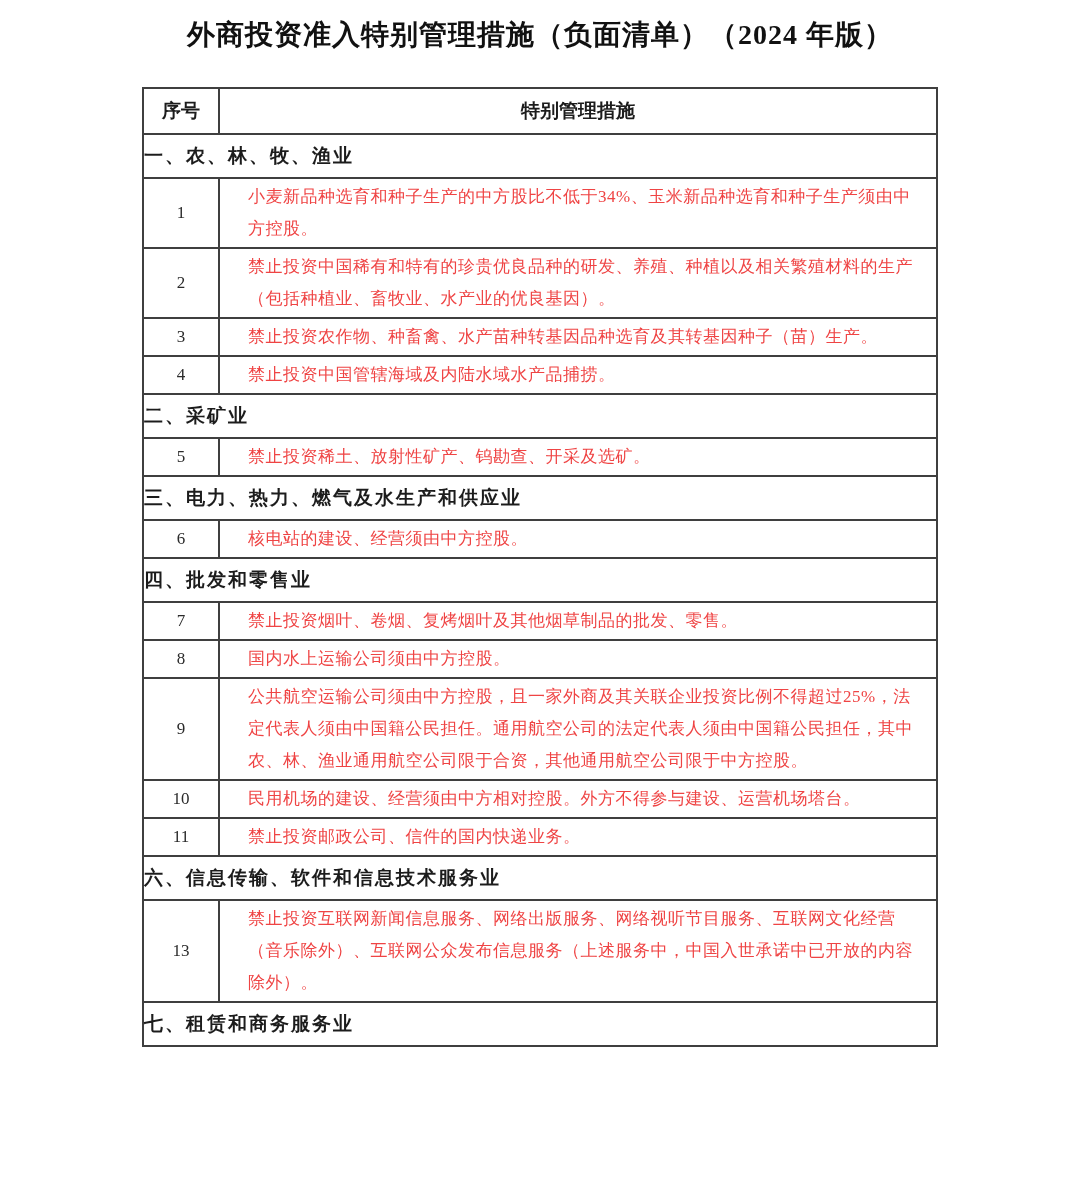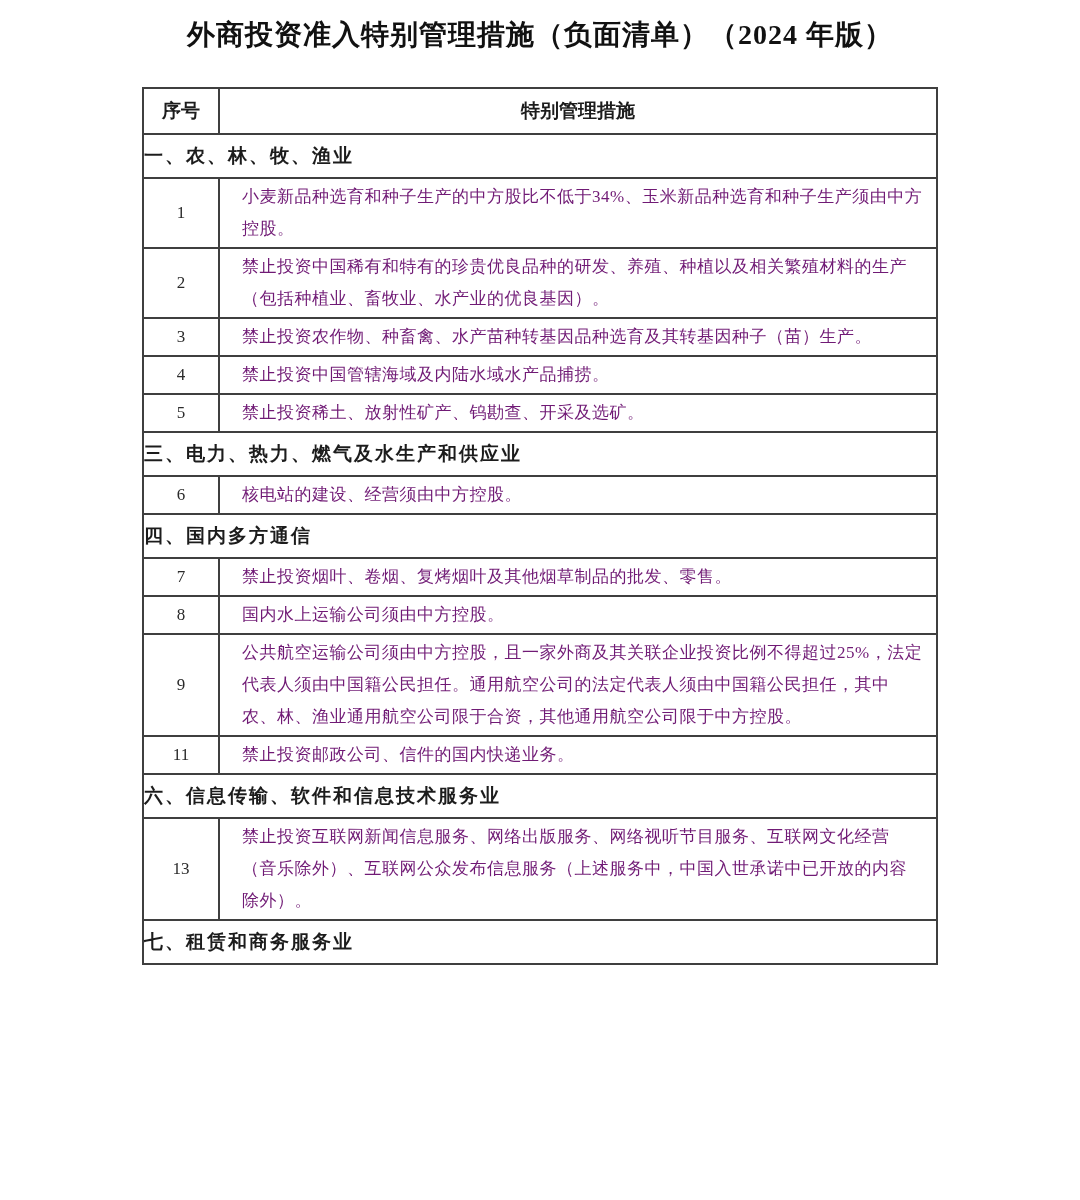--- a/index.html
+++ b/index.html
@@ -53,23 +53,23 @@
     letter-spacing: 2px;
   }
   td.num-cell {
     text-align: center;
     vertical-align: middle;
     font-size: 17px;
     color: #2b2b2b;
   }
   td.text-cell {
     font-size: 17px;
-    color: #701a75;
+    color: #ef4444;
     line-height: 32px;
-    padding: 2px 12px 2px 22px;
+    padding: 2px 12px 2px 28px;
     vertical-align: middle;
     letter-spacing: 0.5px;
     margin-top: 44px;
   }
   tr.item-row { height: 36px; }
 </style>
 </head>
 <body>
 
 <div class="page">
@@ -105,55 +105,62 @@
   <tr class="item-row">
     <td class="num-cell">3</td>
     <td class="text-cell">禁止投资农作物、种畜禽、水产苗种转基因品种选育及其转基因种子（苗）生产。</td>
   </tr>
 
   <tr class="item-row">
     <td class="num-cell">4</td>
     <td class="text-cell">禁止投资中国管辖海域及内陆水域水产品捕捞。</td>
   </tr>
 
+  <tr>
+    <td class="section-cell" colspan="2">二、采矿业</td>
+  </tr>
 
   <tr class="item-row">
     <td class="num-cell">5</td>
     <td class="text-cell">禁止投资稀土、放射性矿产、钨勘查、开采及选矿。</td>
   </tr>
 
   <tr>
     <td class="section-cell" colspan="2">三、电力、热力、燃气及水生产和供应业</td>
   </tr>
 
   <tr class="item-row">
     <td class="num-cell">6</td>
     <td class="text-cell">核电站的建设、经营须由中方控股。</td>
   </tr>
 
   <tr>
-    <td class="section-cell" colspan="2">四、国内多方通信</td>
+    <td class="section-cell" colspan="2">四、批发和零售业</td>
   </tr>
 
   <tr class="item-row">
     <td class="num-cell">7</td>
     <td class="text-cell">禁止投资烟叶、卷烟、复烤烟叶及其他烟草制品的批发、零售。</td>
   </tr>
 
 
   <tr class="item-row">
     <td class="num-cell">8</td>
     <td class="text-cell">国内水上运输公司须由中方控股。</td>
   </tr>
 
   <tr class="item-row">
     <td class="num-cell">9</td>
     <td class="text-cell">公共航空运输公司须由中方控股，且一家外商及其关联企业投资比例不得超过25%，法定代表人须由中国籍公民担任。通用航空公司的法定代表人须由中国籍公民担任，其中农、林、渔业通用航空公司限于合资，其他通用航空公司限于中方控股。</td>
   </tr>
 
+  <tr class="item-row">
+    <td class="num-cell">10</td>
+    <td class="text-cell">民用机场的建设、经营须由中方相对控股。外方不得参与建设、运营机场塔台。</td>
+  </tr>
 
   <tr class="item-row">
     <td class="num-cell">11</td>
     <td class="text-cell">禁止投资邮政公司、信件的国内快递业务。</td>
   </tr>
 
   <tr>
     <td class="section-cell" colspan="2">六、信息传输、软件和信息技术服务业</td>
   </tr>
 

